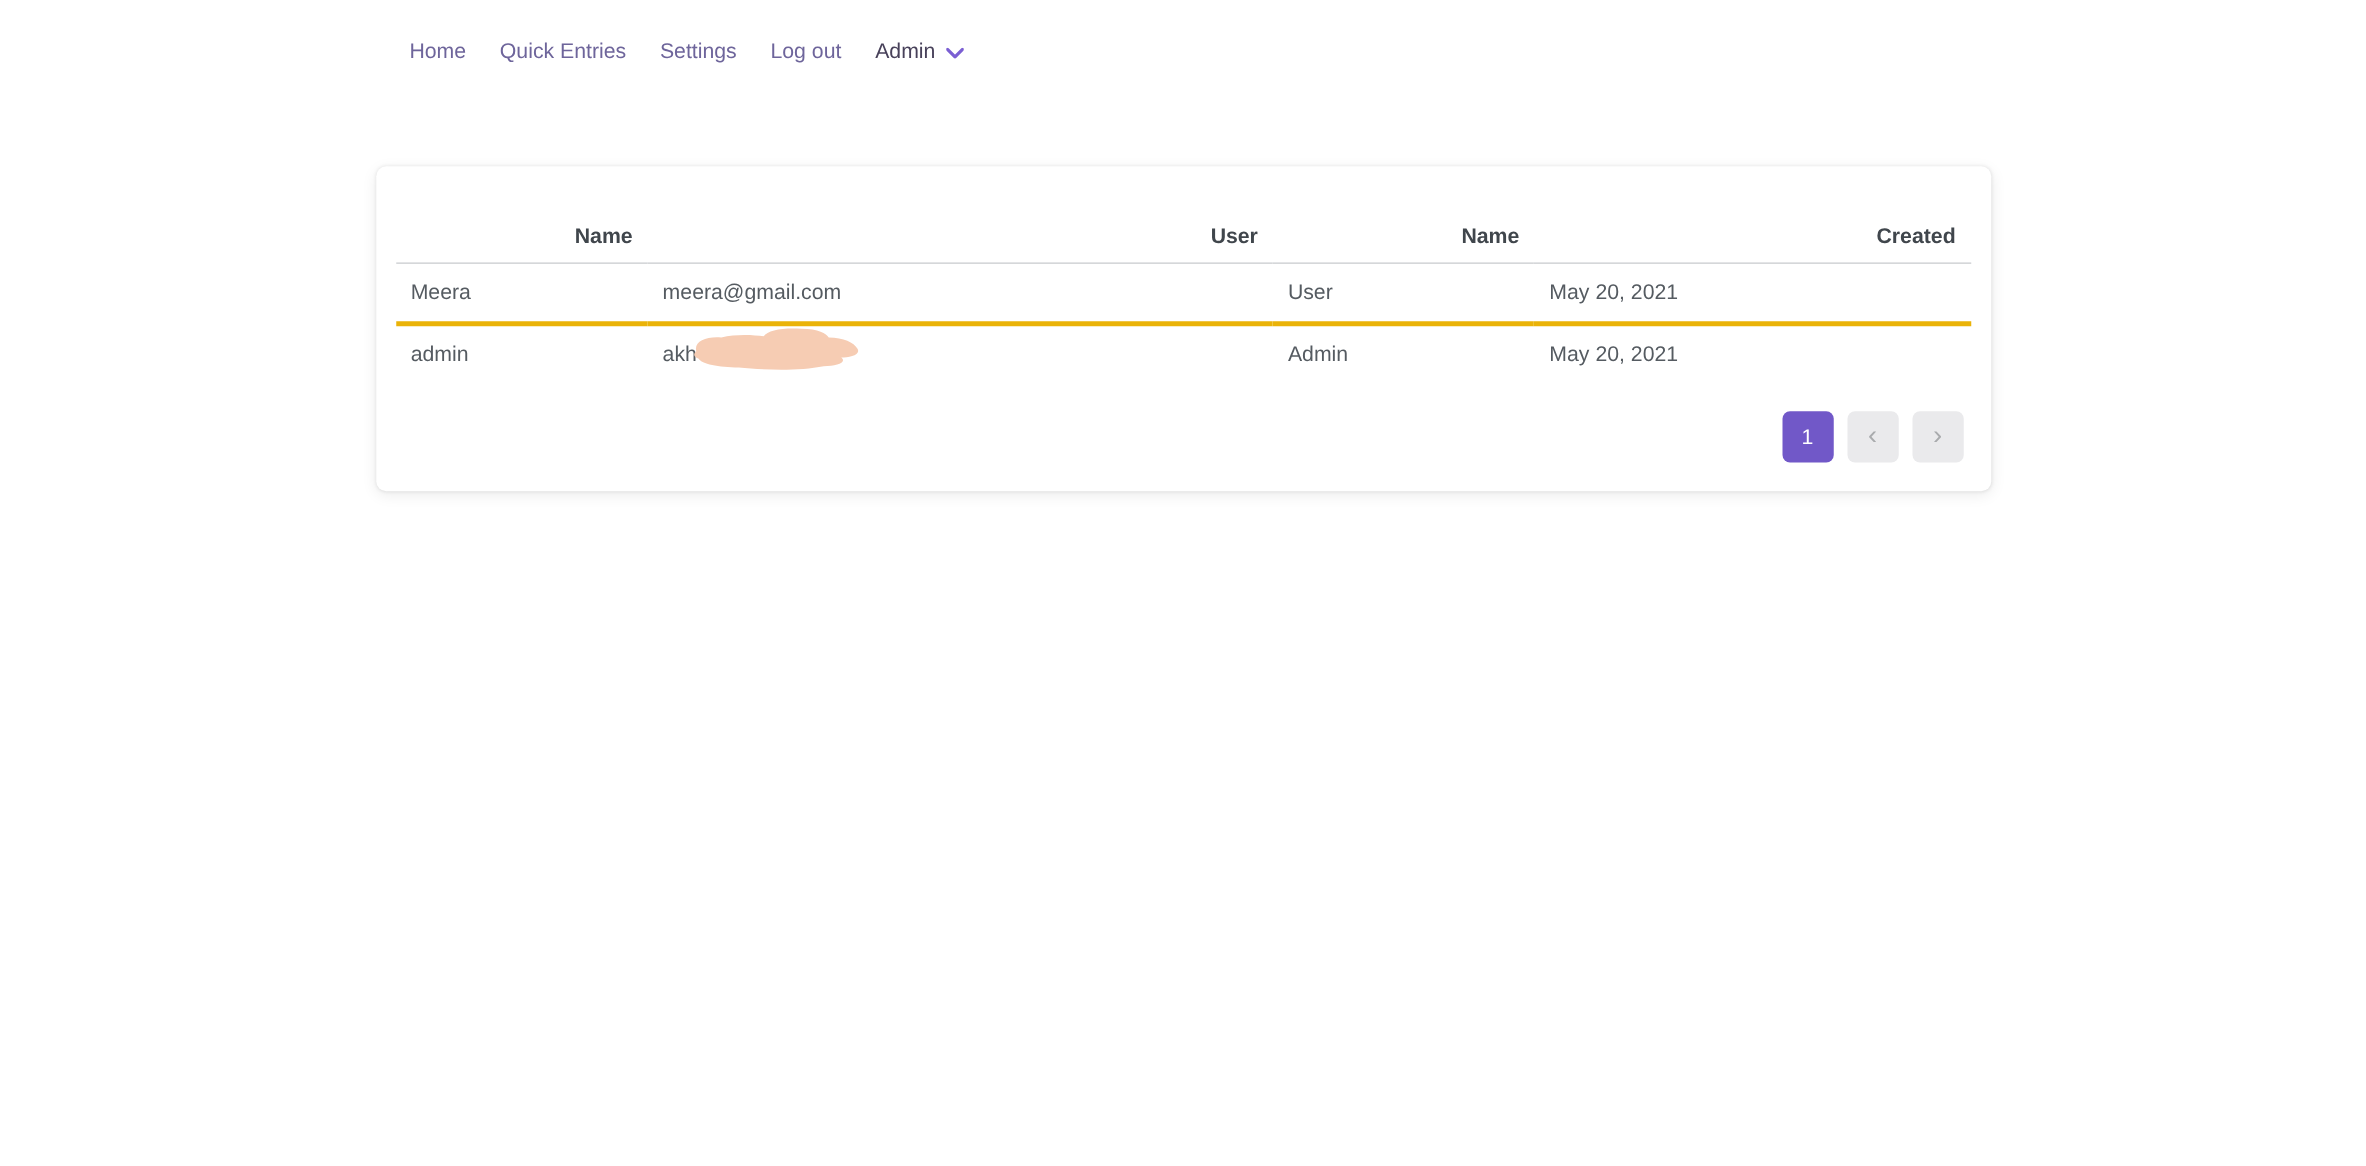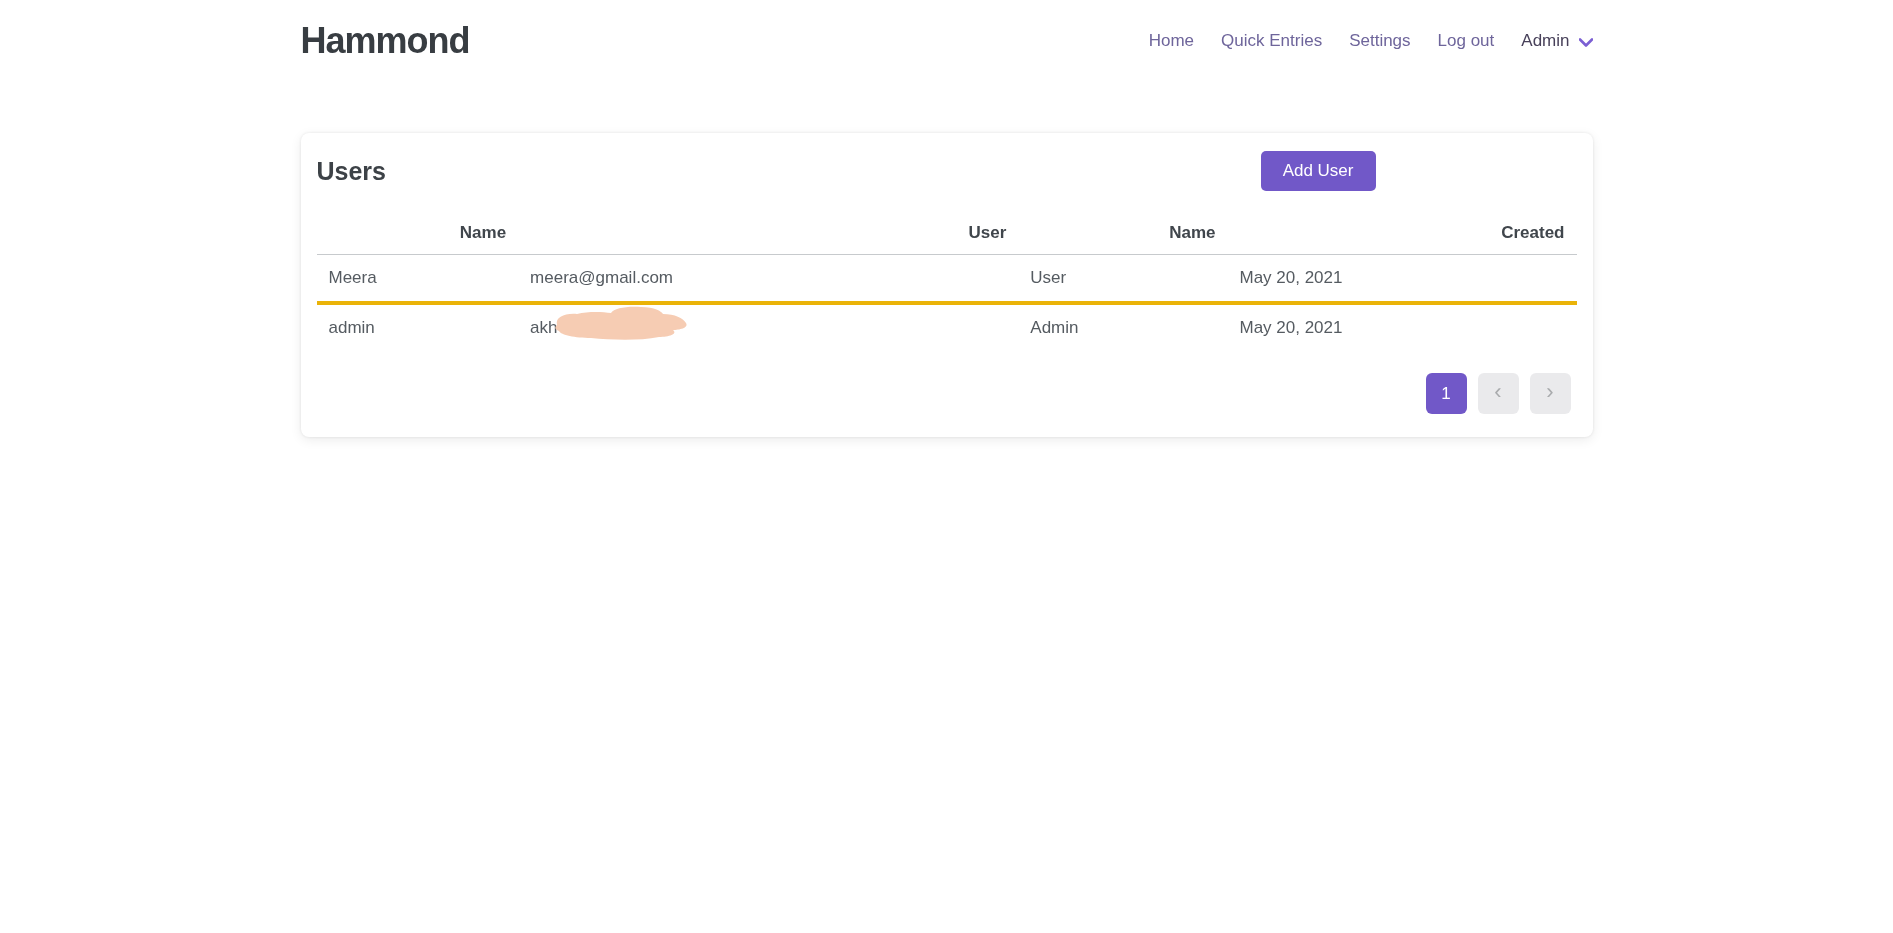--- a/index.html
+++ b/index.html
@@ -74,45 +74,40 @@
   }
   .page-btn.active { background:var(--accent); color:#fff; }
   .page-btn.disabled { background:#eaeaec; color:#a9abad; cursor:default; }
   .page-btn.disabled .chev-glyph { font-size:22px; line-height:1; transform:translateY(-2px); }
 </style>
 </head>
 <body>
 
 <header class="navbar">
   <div class="container nav-inner">
-    <a class="brand">Hammond</a>
     <nav class="main-nav">
 
       <a class="nav-link">Home</a>
         <a class="nav-link">Quick Entries</a>
         <a class="nav-link">Settings</a>
         <a class="nav-link">Log out</a>
         <div class="user-menu">
         <span>Admin</span>
         <span>
           <svg class="chev-down" viewBox="0 0 14 9">
             <polyline points="1,1.5 7,7.5 13,1.5" fill="none" stroke="#7b5fd3" stroke-width="2.6" stroke-linecap="round" stroke-linejoin="round"></polyline>
           </svg>
         </span>
       </div>
     </nav>
   </div>
 </header>
 
 <main>
   <section class="card">
-    <div class="card-header-row">
-      <h1 class="page-title">Users</h1>
-      <button class="btn-primary">Add User</button>
-    </div>
 
     <table>
       <thead>
         <tr>
             <th>Name</th>
             <th>User</th>
             <th>Name</th>
             <th>Created</th>
           </tr>
       </thead>

